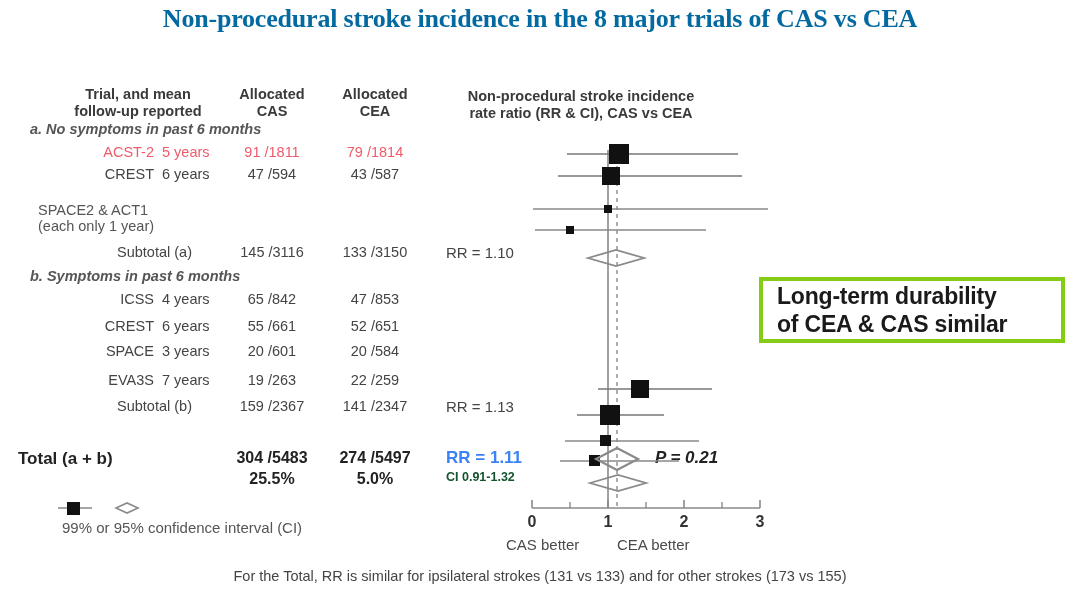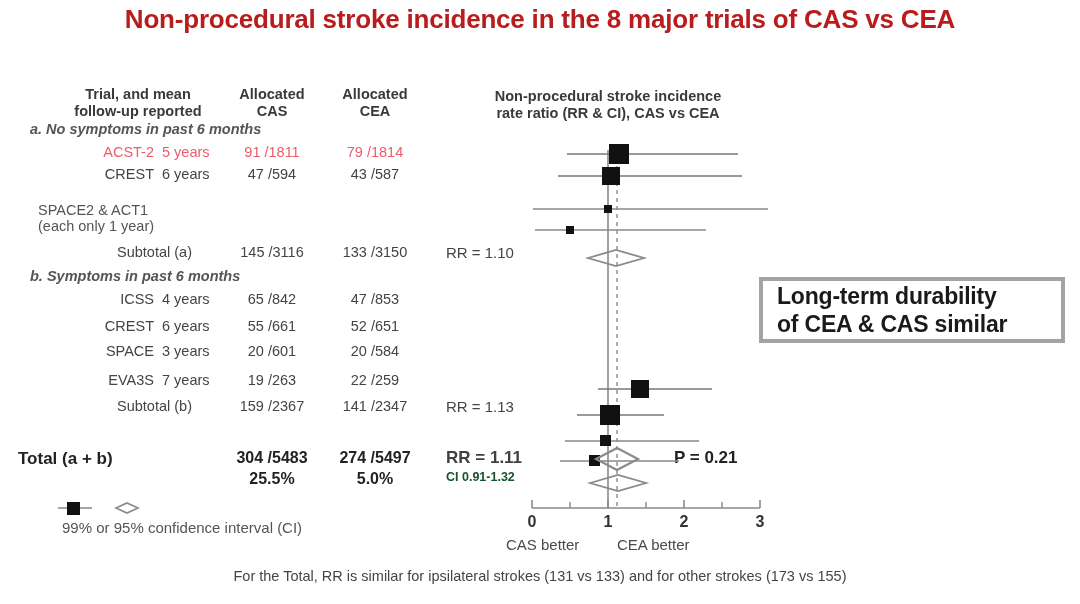--- a/index.html
+++ b/index.html
@@ -19,23 +19,24 @@
 
   
   #slide-title {
     position: absolute;
     top: 4px;
     left: 0;
     width: 1080px;
     text-align: center;
     font-size: 26px;
     font-weight: bold;
-    color: #b91c1c;
+    color: #0369a1;
     letter-spacing: -0.2px;
     white-space: nowrap;
+    font-family: Liberation Serif, serif;
   }
 
   
   #figure {
     position: absolute;
     top: 78px;
     left: 0;
     width: 872px;
     height: 470px;
   }
@@ -45,21 +46,21 @@
     position: absolute;
     font-size: 14.5px;
     font-weight: bold;
     color: #3a3a3a;
     text-align: center;
     line-height: 17px;
   }
   #head-trial   { left: 38px;  top: 8px;  width: 200px; }
   #head-cas     { left: 222px; top: 8px;  width: 100px; }
   #head-cea     { left: 325px; top: 8px;  width: 100px; }
-  #head-plot    { left: 443px; top: 10px; width: 330px; text-align: center; }
+  #head-plot    { left: 416px; top: 10px; width: 330px; text-align: center; }
 
   
   .section-head {
     position: absolute;
     font-size: 14.5px;
     font-style: italic;
     font-weight: bold;
     color: #555555;
     left: 30px;
     white-space: nowrap;
@@ -148,21 +149,21 @@
   
   .rr-label {
     position: absolute;
     font-size: 15px;
     color: #444444;
     white-space: nowrap;
   }
   .rr-label.big {
     font-size: 17px;
     font-weight: bold;
-    color: #404040;
+    color: #3b82f6;
   }
   .rr-label.small {
     font-size: 12.5px;
     font-weight: bold;
     color: #14532d;
   }
   .p-label {
     position: absolute;
     font-size: 17px;
     font-weight: bold;
@@ -207,21 +208,21 @@
     white-space: nowrap;
   }
 
   
   #callout {
     position: absolute;
     left: 759px;
     top: 277px;
     width: 306px;
     height: 66px;
-    border: 4px solid #a3a3a3;
+    border: 4px solid #84cc16;
     background: #ffffff;
     box-sizing: border-box;
     display: flex;
     align-items: center;
     justify-content: flex-start;
     padding-left: 14px;
   }
   #callout-text {
     font-size: 23px;
     font-weight: bold;
@@ -330,21 +331,21 @@
   <div class="row total" style="top:371px;">
     <span class="trial">Total (a + b)</span>
     <span class="cas">304 /5483</span>
     <span class="cea">274 /5497</span>
   </div>
   <div class="pct" style="left:222px; top:392px; width:100px;">25.5%</div>
   <div class="pct" style="left:325px; top:392px; width:100px;">5.0%</div>
 
   <div class="rr-label big" style="left:446px; top:370px;">RR = 1.11</div>
   <div class="rr-label small" style="left:446px; top:392px;">CI 0.91-1.32</div>
-  <div class="p-label" style="left:674px; top:370px;">P = 0.21</div>
+  <div class="p-label" style="left:655px; top:370px;font-style:italic;">P = 0.21</div>
 
   <svg id="plot-canvas" viewBox="0 0 1080 470" preserveAspectRatio="none" xmlns="http://www.w3.org/2000/svg">
 
     <line x1="608" y1="72" x2="608" y2="430" stroke="#8a8a8a" stroke-width="1.6"></line>
 
     <line x1="617" y1="72" x2="617" y2="430" stroke="#9a9a9a" stroke-width="1.6" stroke-dasharray="4 4"></line>
 
     <g>
       <line x1="567" y1="76" x2="738" y2="76" stroke="#777777" stroke-width="1.6"></line>
       <rect x="609" y="66" width="20" height="20" fill="#111111"></rect>

